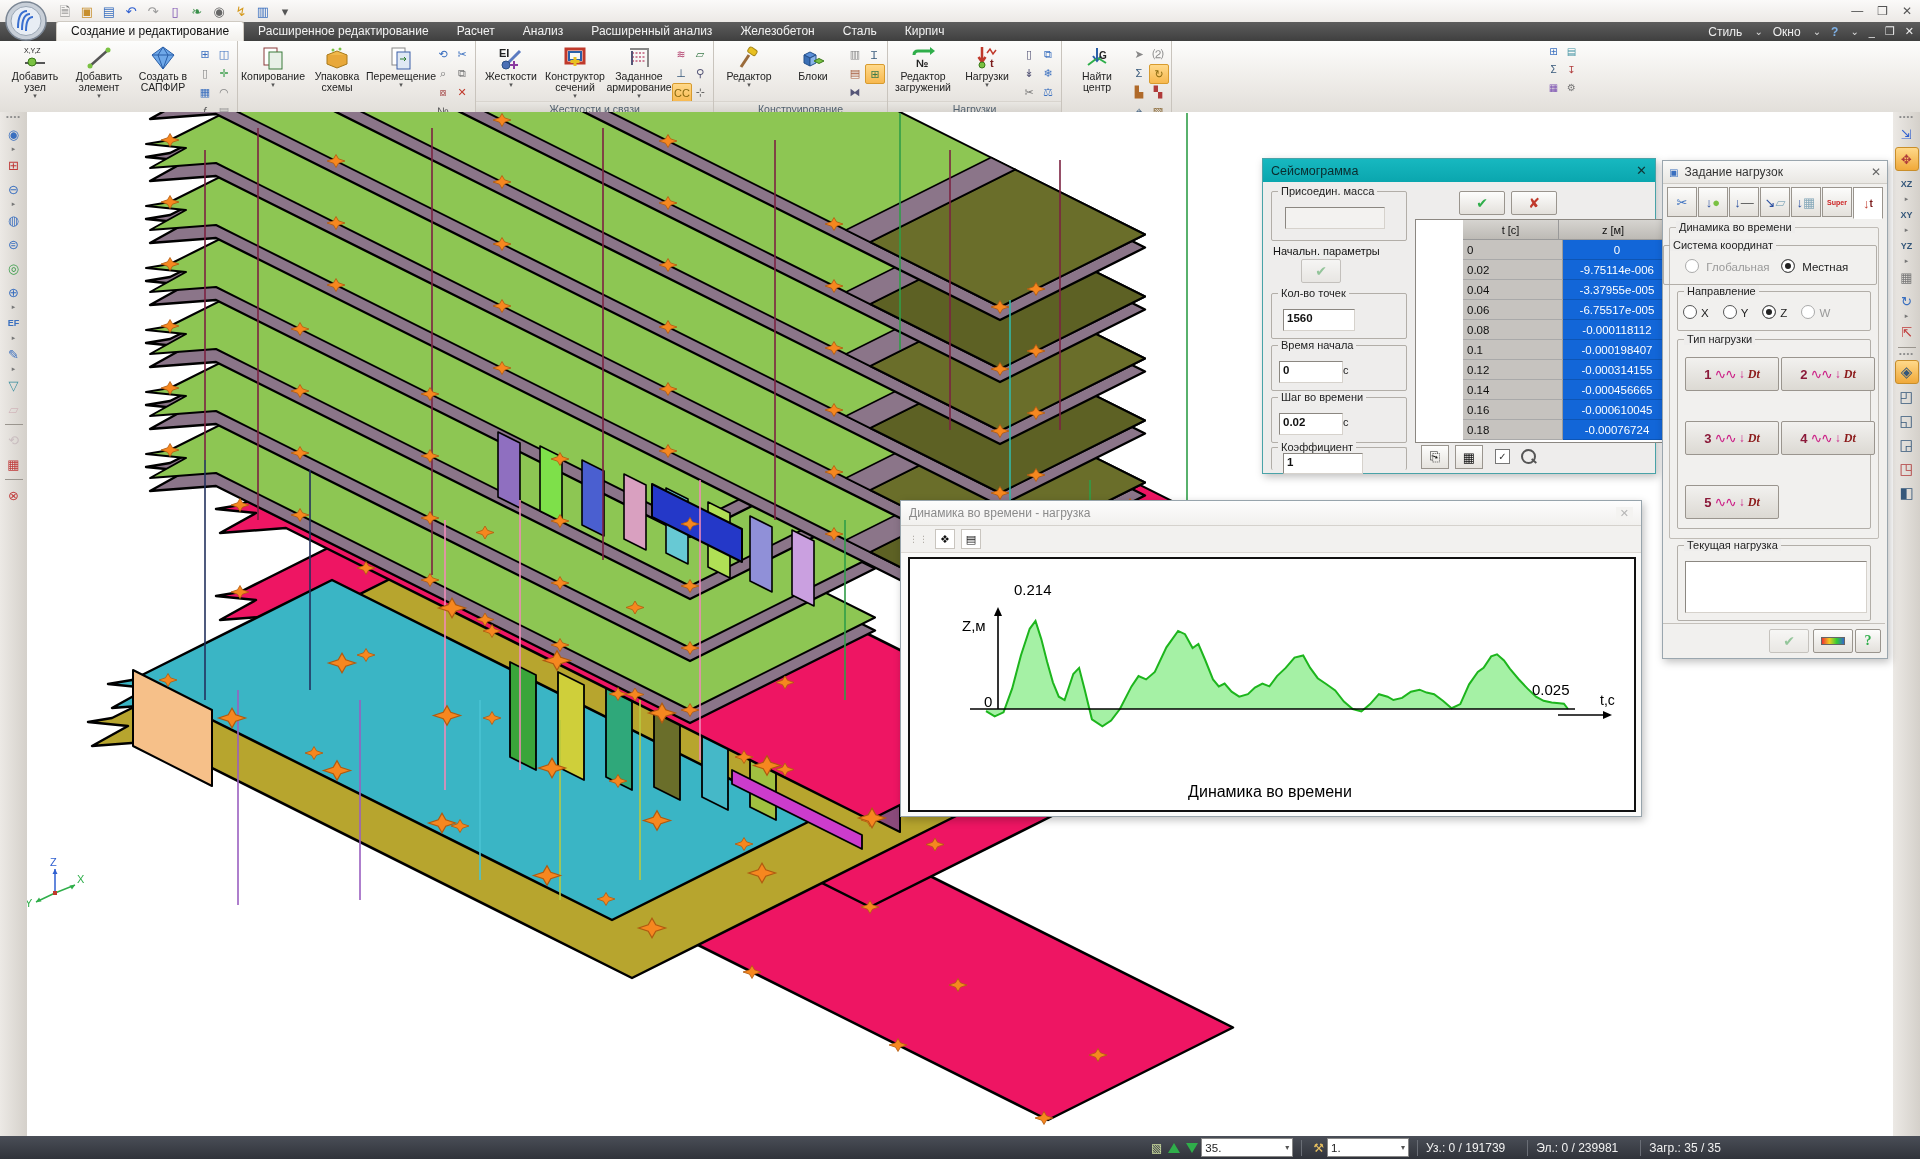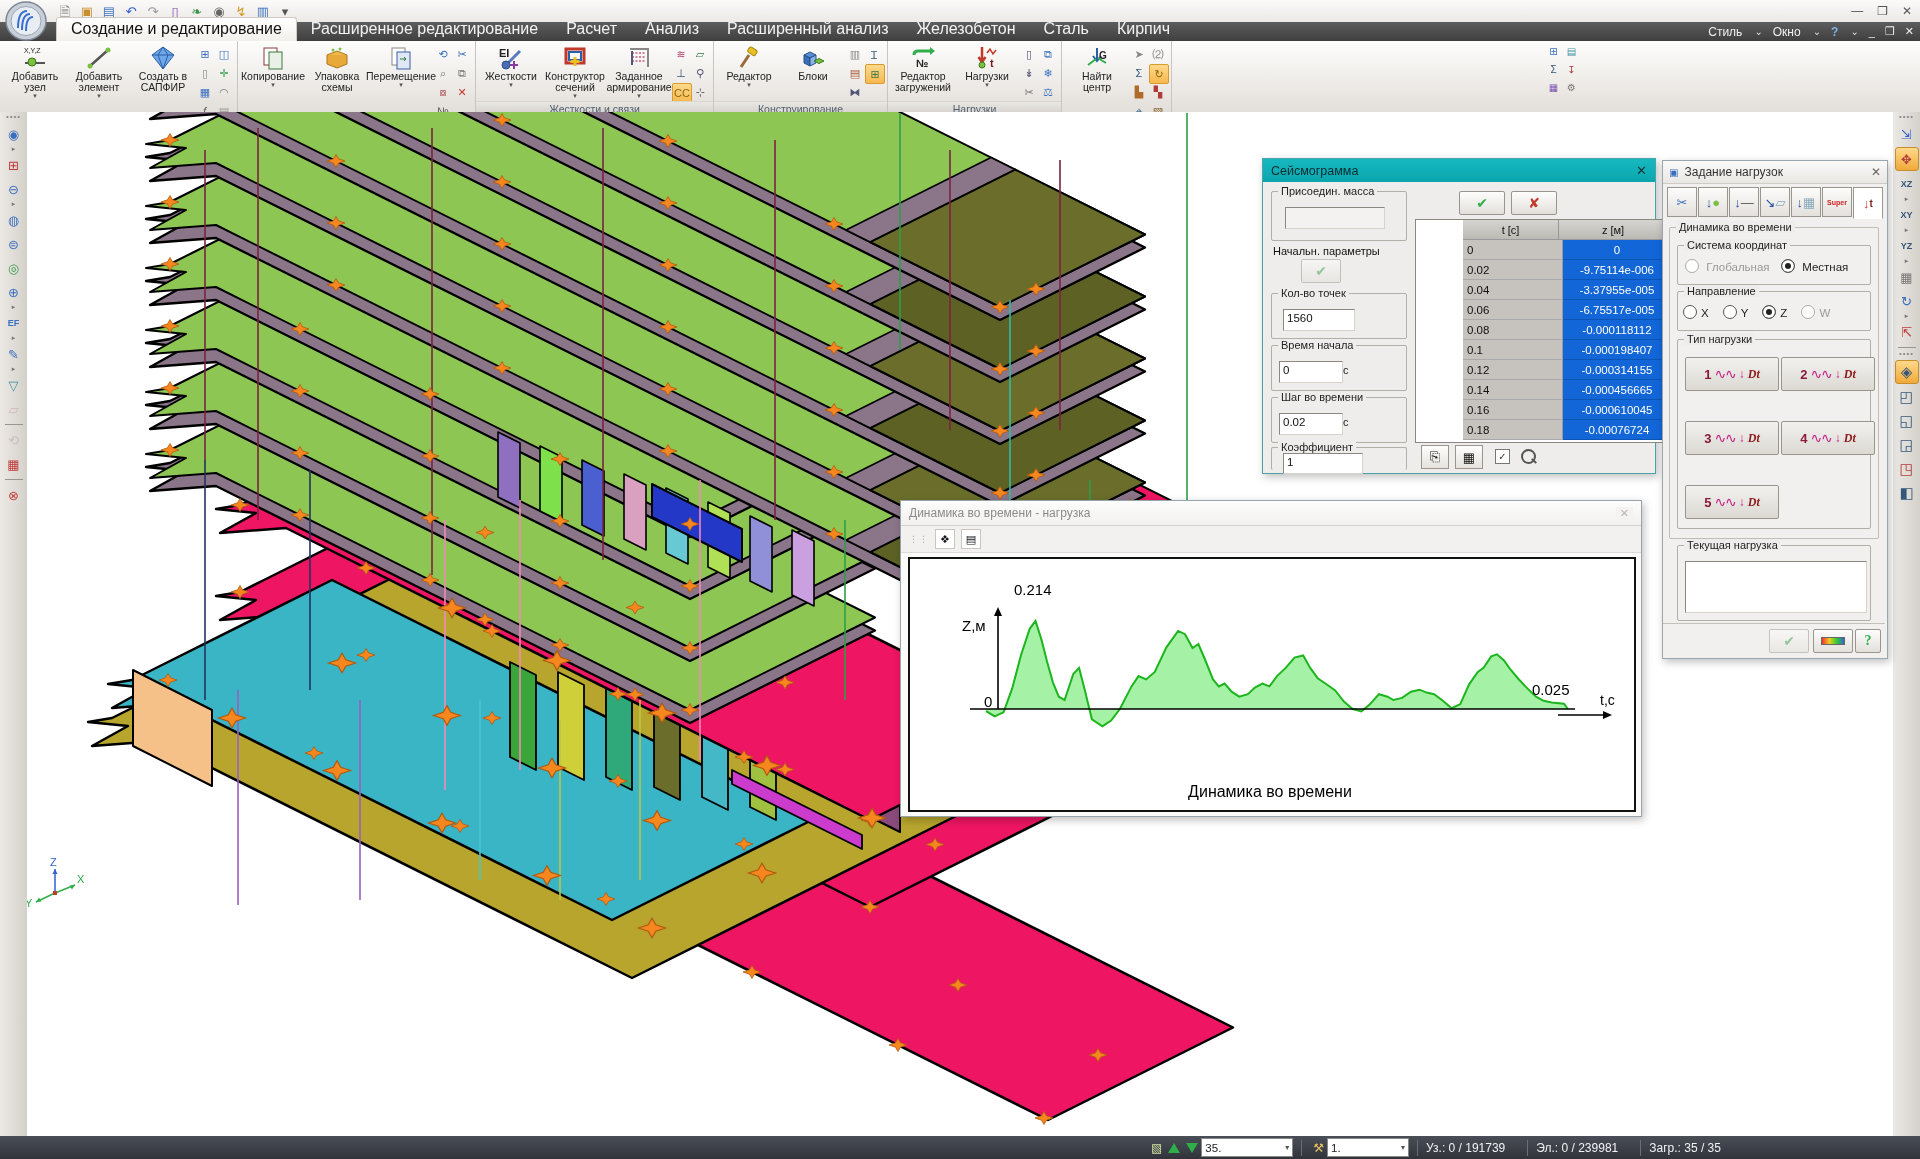--- a/index.html
+++ b/index.html
@@ -12,21 +12,21 @@
   .qicon{width:18px;height:18px;display:flex;align-items:center;justify-content:center;
     font-size:13px;line-height:1;cursor:default;}
   #win-title{position:absolute;left:0;right:0;top:3px;text-align:center;font-size:12px;color:#222;}
   #win-controls{position:absolute;right:8px;top:0;height:22px;display:flex;gap:14px;align-items:center;color:#555;font-size:12px;}
   #win-controls span{cursor:default;}
   
   #tabbar{position:absolute;left:0;top:22px;width:1920px;height:19px;
     background:linear-gradient(#5d5d5d,#3f3f3f);display:flex;align-items:flex-end;}
   #logo{position:absolute;left:5px;top:1px;width:42px;height:40px;z-index:30;}
   #tabs{display:flex;margin-left:56px;height:19px;align-items:flex-end;}
-  .tab{padding:2px 14px 3px 14px;color:#f3f3f3;font-size:16px;white-space:nowrap;cursor:default;}
+  .tab{padding:2px 14px 3px 14px;color:#f3f3f3;font-size:12px;white-space:nowrap;cursor:default;}
   .tab.active{background:linear-gradient(#ffffff,#f2f0ec);color:#111;border-radius:3px 3px 0 0;
     border:1px solid #cfcac2;border-bottom:none;}
   #tab-right{position:absolute;right:6px;top:22px;height:19px;display:flex;gap:10px;align-items:center;color:#eee;font-size:12px;}
   #tab-right .mi{cursor:default;}
   #tab-right .wg{font-size:10px;color:#ddd;margin-left:2px;}
   
   #ribbon{position:absolute;left:0;top:41px;width:1920px;height:71px;
     background:linear-gradient(#fdfdfc,#ebe8e4 70%,#e2dfda);border-bottom:1px solid #b9b4ad;display:flex;}
   .rgroup{position:relative;height:71px;border-right:1px solid #c9c4bd;display:flex;flex-direction:column;}
   .ritems{flex:1;display:flex;align-items:stretch;padding:2px 4px 0 4px;gap:2px;}
@@ -71,21 +71,21 @@
   .twicon{width:18px;height:18px;border:1px solid #c9c5bf;background:#fff;display:flex;align-items:center;justify-content:center;font-size:11px;}
   #chartpanel{position:absolute;left:7px;top:56px;width:724px;height:251px;background:#fff;border:2px solid #111;}
   
   #seisdlg{left:1262px;top:158px;width:392px;height:314px;background:#eeedec;border:1px solid #49a3a8;}
   #seisdlg .dtitle{height:23px;background:linear-gradient(#17b8c0,#0aa6ae);color:#0b2b2d;font-size:12.5px;
      display:flex;align-items:center;padding:0 8px;}
   #seisdlg .dx{margin-left:auto;font-size:13px;color:#133;}
   .gbox{position:absolute;border:1px solid #b2aea8;border-radius:2px;}
   .gbox>.glabel{position:absolute;top:-7px;left:6px;background:#eeedec;padding:0 3px;font-size:11px;color:#222;white-space:nowrap;}
   .field{position:absolute;background:#fff;border:1px solid #8b8781;border-right-color:#d6d2cc;border-bottom-color:#d6d2cc;
-     font-size:11.5px;padding:1px 3px;line-height:15px;}
+     font-size:11.5px;padding:1px 3px;line-height:15px;font-weight:bold;}
   .field.dis{background:#f3f2f0;}
   .unit{position:absolute;font-size:11px;color:#222;}
   .dbtn{position:absolute;width:44px;height:22px;background:linear-gradient(#fdfdfc,#e3e0db);
      border:1px solid #9a958e;border-radius:2px;display:flex;align-items:center;justify-content:center;font-size:14px;}
   .dbtn.small{width:38px;height:22px;}
   .dbtn.dim{opacity:.5;}
   #seistable{position:absolute;left:152px;top:60px;width:222px;height:222px;background:#fff;border:1px solid #8b8781;padding-left:47px;}
   #seistable .hrow{display:flex;height:20px;}
   #seistable .hcell{background:linear-gradient(#d6d4d0,#bdbab5);border-right:1px solid #999;border-bottom:1px solid #999;
      font-size:11px;display:flex;align-items:center;justify-content:center;}
@@ -866,21 +866,21 @@
         <div class="ptab active">
           <span style="color:#c0392b;font-weight:bold">↓</span>
           <span style="color:#7a1a1a;font-weight:bold;font-size:10px">t</span>
         </div>
       </div>
 
     <div class="gbox" style="left:6px;top:66px;width:208px;height:310px;border-color:#c0bcb6;">
       <span class="glabel">Динамика во времени</span>
     </div>
 
-    <div class="gbox" style="left:14px;top:84px;width:192px;height:38px;">
+    <div class="gbox" style="left:0;top:84px;width:192px;height:38px;padding-left:20px;">
       <span class="glabel">Система координат</span>
     </div>
     <div style="position:absolute;left:22px;top:98px;">
       <span class="radio dis"></span>
       <span class="rlabel dis">Глобальная</span>
       <span class="radio on"></span>
       <span class="rlabel">Местная</span>
     </div>
 
     <div class="gbox" style="left:14px;top:130px;width:192px;height:38px;text-align:right;">

